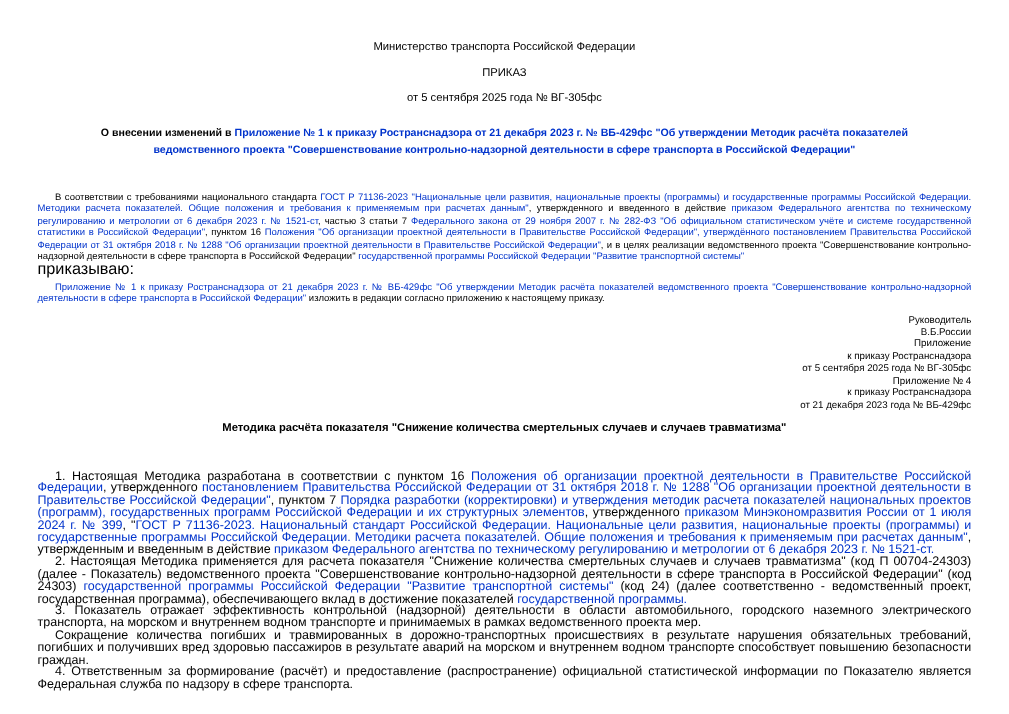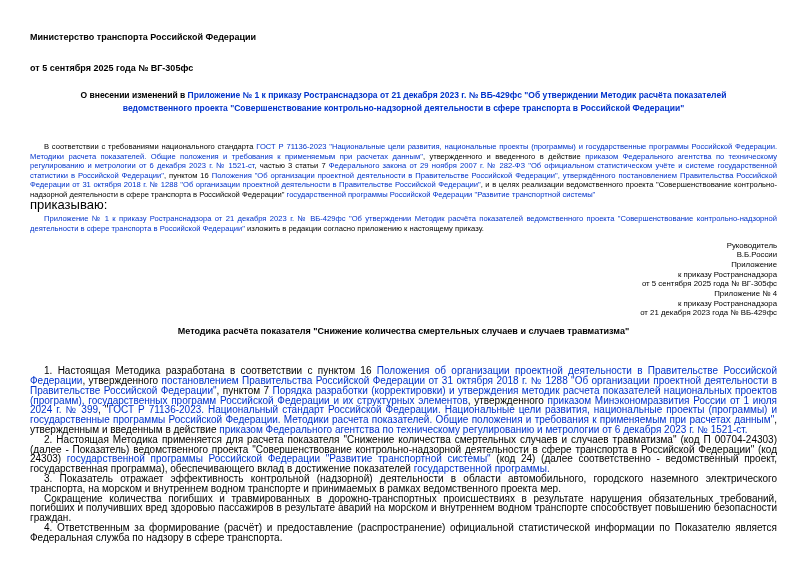--- a/index.html
+++ b/index.html
@@ -3,21 +3,21 @@
 <meta charset="utf-8">
 <style>
   html,body{margin:0;padding:0;background:#ffffff;}
   body{
     width:807px;height:571px;overflow:hidden;
     font-family:"Liberation Sans", sans-serif;
     color:#000;
     -webkit-font-smoothing:antialiased;
   }
   .page{padding:32px 30px 0 30px;}
-  .hdr-line{font-weight:bold;font-size:9px;line-height:10.5px;}
+  .hdr-line{text-align:center;font-weight:normal;font-size:9px;line-height:10.5px;}
   .hdr-gap{height:10px;}
   .doc-title{
     margin-top:16px;text-align:center;font-weight:bold;
     font-size:8.5px;line-height:13px;padding:0 28px;
   }
   .preamble{
     margin-top:27px;font-size:7.6px;line-height:9.6px;
     text-align:justify;text-indent:14px;
   }
   .prikaz-word{font-size:13px;line-height:9.6px;}
@@ -37,20 +37,21 @@
   }
   .lnk{color:var(--link,#0033cc);cursor:pointer;}
 </style>
 </head>
 <body>
 
 <div class="page">
 
   <div class="hdr-line">Министерство транспорта Российской Федерации</div>
   <div class="hdr-gap"></div>
+  <div class="hdr-line">ПРИКАЗ</div>
   <div class="hdr-gap"></div>
   <div class="hdr-line">от 5 сентября 2025 года № ВГ-305фс</div>
 
   <div class="doc-title"><span>О внесении изменений в </span><span class="lnk">Приложение № 1 к приказу Ространснадзора от 21 декабря 2023 г. № ВБ-429фс "Об утверждении Методик расчёта показателей ведомственного проекта "Совершенствование контрольно-надзорной деятельности в сфере транспорта в Российской Федерации"</span></div>
 
   <div class="preamble"><span>В соответствии с требованиями национального стандарта </span><span class="lnk">ГОСТ Р 71136-2023 "Национальные цели развития, национальные проекты (программы) и государственные программы Российской Федерации. Методики расчета показателей. Общие положения и требования к применяемым при расчетах данным"</span><span>, утвержденного и введенного в действие </span><span class="lnk">приказом Федерального агентства по техническому регулированию и метрологии от 6 декабря 2023 г. № 1521-ст</span><span>, частью 3 статьи 7 </span><span class="lnk">Федерального закона от 29 ноября 2007 г. № 282-ФЗ "Об официальном статистическом учёте и системе государственной статистики в Российской Федерации"</span><span>, пунктом 16 </span><span class="lnk">Положения "Об организации проектной деятельности в Правительстве Российской Федерации", утверждённого постановлением Правительства Российской Федерации от 31 октября 2018 г. № 1288 "Об организации проектной деятельности в Правительстве Российской Федерации"</span><span>, и в целях реализации ведомственного проекта "Совершенствование контрольно-надзорной деятельности в сфере транспорта в Российской Федерации" </span><span class="lnk">государственной программы Российской Федерации "Развитие транспортной системы"</span></div>
   <div class="prikaz-word">приказываю:</div>
 
   <div class="order-par"><span class="lnk">Приложение № 1 к приказу Ространснадзора от 21 декабря 2023 г. № ВБ-429фс "Об утверждении Методик расчёта показателей ведомственного проекта "Совершенствование контрольно-надзорной деятельности в сфере транспорта в Российской Федерации"</span><span> изложить в редакции согласно приложению к настоящему приказу.</span></div>
 

